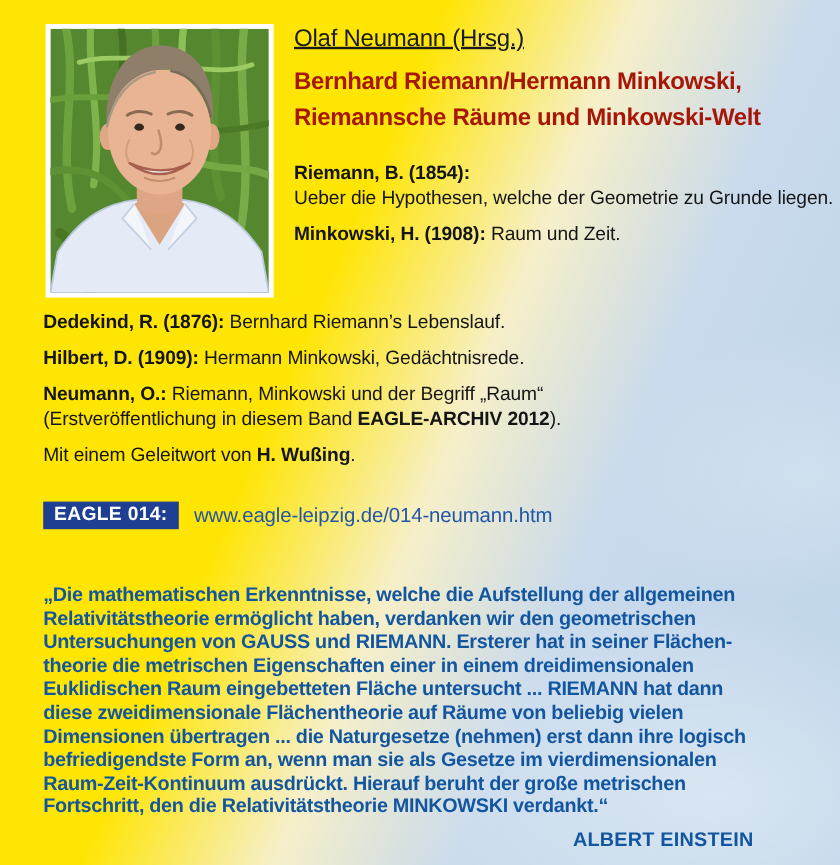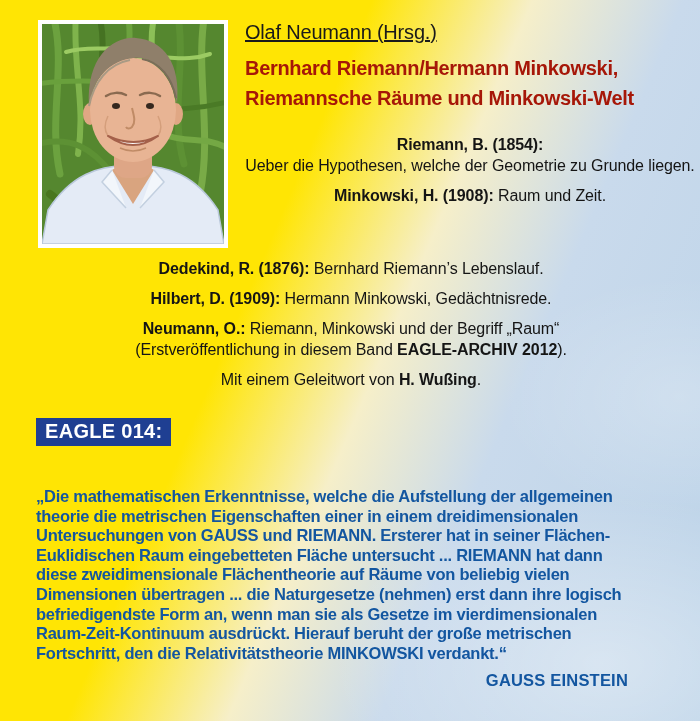--- a/index.html
+++ b/index.html
@@ -21,25 +21,25 @@
   }
   .photo-frame svg{display:block;width:182px;height:220px;}
   .header{position:absolute;left:245px;top:20px;width:450px;}
   .editor{font-size:20px;line-height:24px;color:#1a1a1a;letter-spacing:-0.2px;white-space:nowrap;text-decoration:underline;}
   .title{margin-top:9px;font-weight:bold;font-size:20px;line-height:30px;color:var(--title_red);letter-spacing:-0.3px;}
   .title div{white-space:nowrap;}
   .bib{position:absolute;font-size:16px;line-height:21px;color:#151515;letter-spacing:-0.1px;}
   #right-bib{left:245px;top:134px;width:450px;}
   #left-bib{left:36px;top:258px;width:630px;}
   .bib-entry{margin-bottom:9px;}
-  .bib-line{white-space:nowrap;text-align:center;}
+  .bib-line{white-space:nowrap;}
   .b{font-weight:bold;}
   .eagle-row{position:absolute;left:36px;top:418px;display:flex;align-items:center;}
   .eagle-badge{
-    background:var(--badge_bg);color:#ffffff;font-weight:bold;font-size:20px;
+    background:var(--badge_bg);color:#ffffff;font-weight:bold;font-size:16px;
     padding:2px 9px 3px 9px;letter-spacing:0.3px;white-space:nowrap;
   }
   .eagle-url{margin-left:13px;font-size:17px;color:var(--url_blue);letter-spacing:-0.1px;white-space:nowrap;}
   .quote{position:absolute;left:36px;top:487px;width:592px;}
   .quote-line{
     font-weight:bold;font-size:16.5px;line-height:19.6px;
     color:var(--quote_blue);letter-spacing:-0.25px;white-space:nowrap;
   }
   .attribution{
     margin-top:8px;text-align:right;font-weight:bold;font-size:16.5px;
@@ -126,28 +126,30 @@
       <div class="bib-line"><span class="b">Neumann, O.:</span><span> Riemann, Minkowski und der Begriff „Raum“</span></div>
       <div class="bib-line"><span>(Erstveröffentlichung in diesem Band </span><span class="b">EAGLE-ARCHIV 2012</span><span>).</span></div>
     </div>
     <div class="bib-entry">
       <div class="bib-line"><span>Mit einem Geleitwort von </span><span class="b">H. Wußing</span><span>.</span></div>
     </div>
   </div>
 
 <div class="eagle-row">
   <span class="eagle-badge">EAGLE 014:</span>
+  <span class="eagle-url">www.eagle-leipzig.de/014-neumann.htm</span>
 </div>
 
 <div class="quote">
   <div id="quote-lines">
       <div class="quote-line">„Die mathematischen Erkenntnisse, welche die Aufstellung der allgemeinen</div>
+      <div class="quote-line">Relativitätstheorie ermöglicht haben, verdanken wir den geometrischen</div>
+      <div class="quote-line">Untersuchungen von GAUSS und RIEMANN. Ersterer hat in seiner Flächen-</div>
       <div class="quote-line">theorie die metrischen Eigenschaften einer in einem dreidimensionalen</div>
-      <div class="quote-line">Untersuchungen von GAUSS und RIEMANN. Ersterer hat in seiner Flächen-</div>
       <div class="quote-line">Euklidischen Raum eingebetteten Fläche untersucht ... RIEMANN hat dann</div>
       <div class="quote-line">diese zweidimensionale Flächentheorie auf Räume von beliebig vielen</div>
       <div class="quote-line">Dimensionen übertragen ... die Naturgesetze (nehmen) erst dann ihre logisch</div>
       <div class="quote-line">befriedigendste Form an, wenn man sie als Gesetze im vierdimensionalen</div>
       <div class="quote-line">Raum-Zeit-Kontinuum ausdrückt. Hierauf beruht der große metrischen</div>
       <div class="quote-line">Fortschritt, den die Relativitätstheorie MINKOWSKI verdankt.“</div>
     </div>
-  <div class="attribution">GAUSS EINSTEIN</div>
+  <div class="attribution">ALBERT EINSTEIN</div>
 </div>
 
 </body></html>

